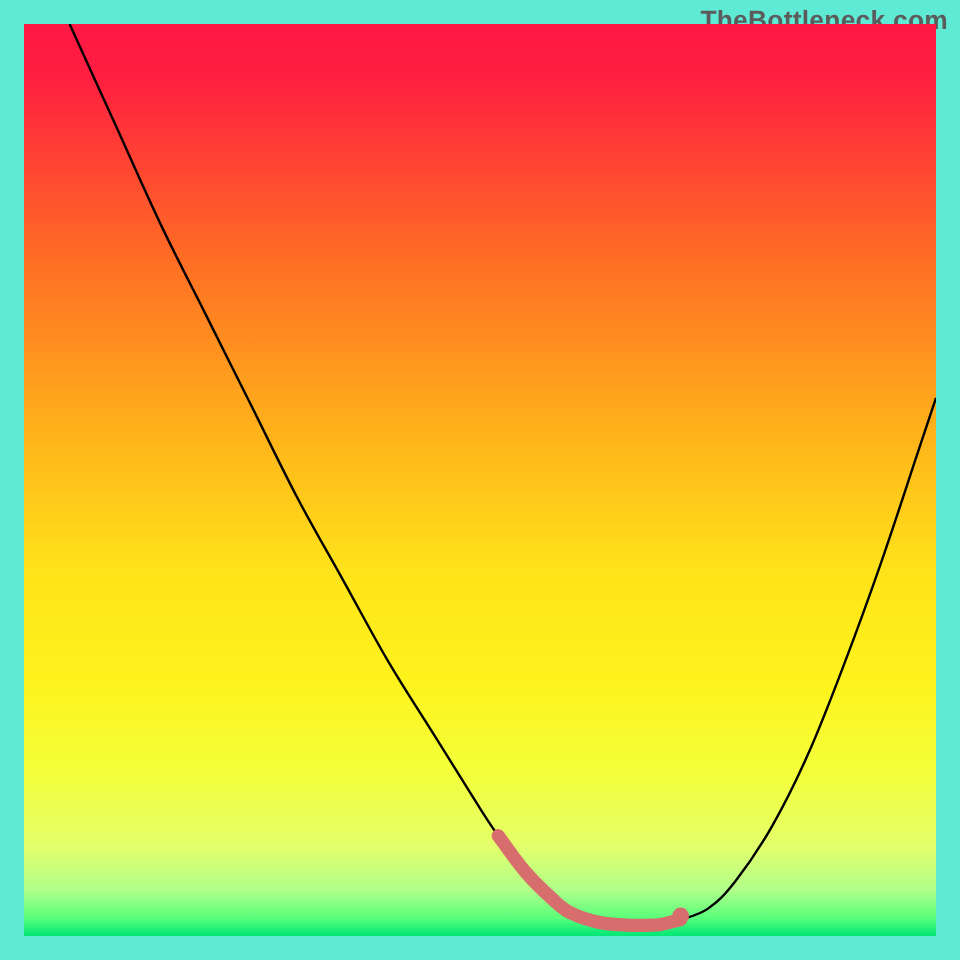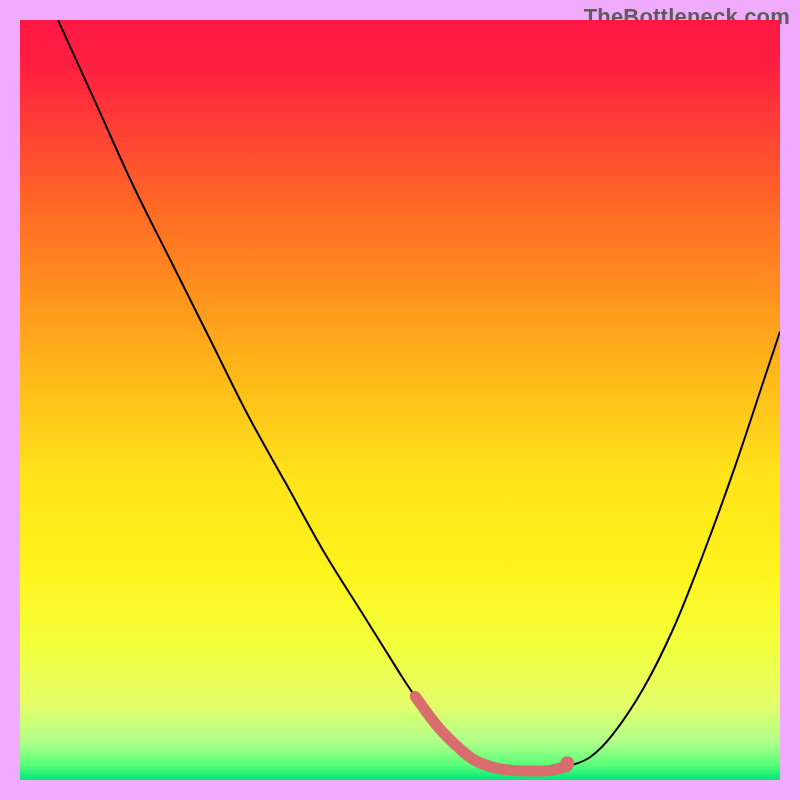--- a/index.html
+++ b/index.html
@@ -1,21 +1,21 @@
 <!DOCTYPE html>
 <html><head>
 <meta charset="utf-8">
 <style>
   * { margin: 0; padding: 0; box-sizing: border-box; }
   html, body { width: 800px; height: 800px; overflow: hidden; }
   .chart-container {
     width: 800px;
     height: 800px;
     position: relative;
-    background: #f0abfc;
+    background: #5eead4;
   }
   .plot-area {
     position: absolute;
     left: 20px;
     top: 20px;
     width: 760px;
     height: 760px;
   }
   .watermark {
     position: absolute;

